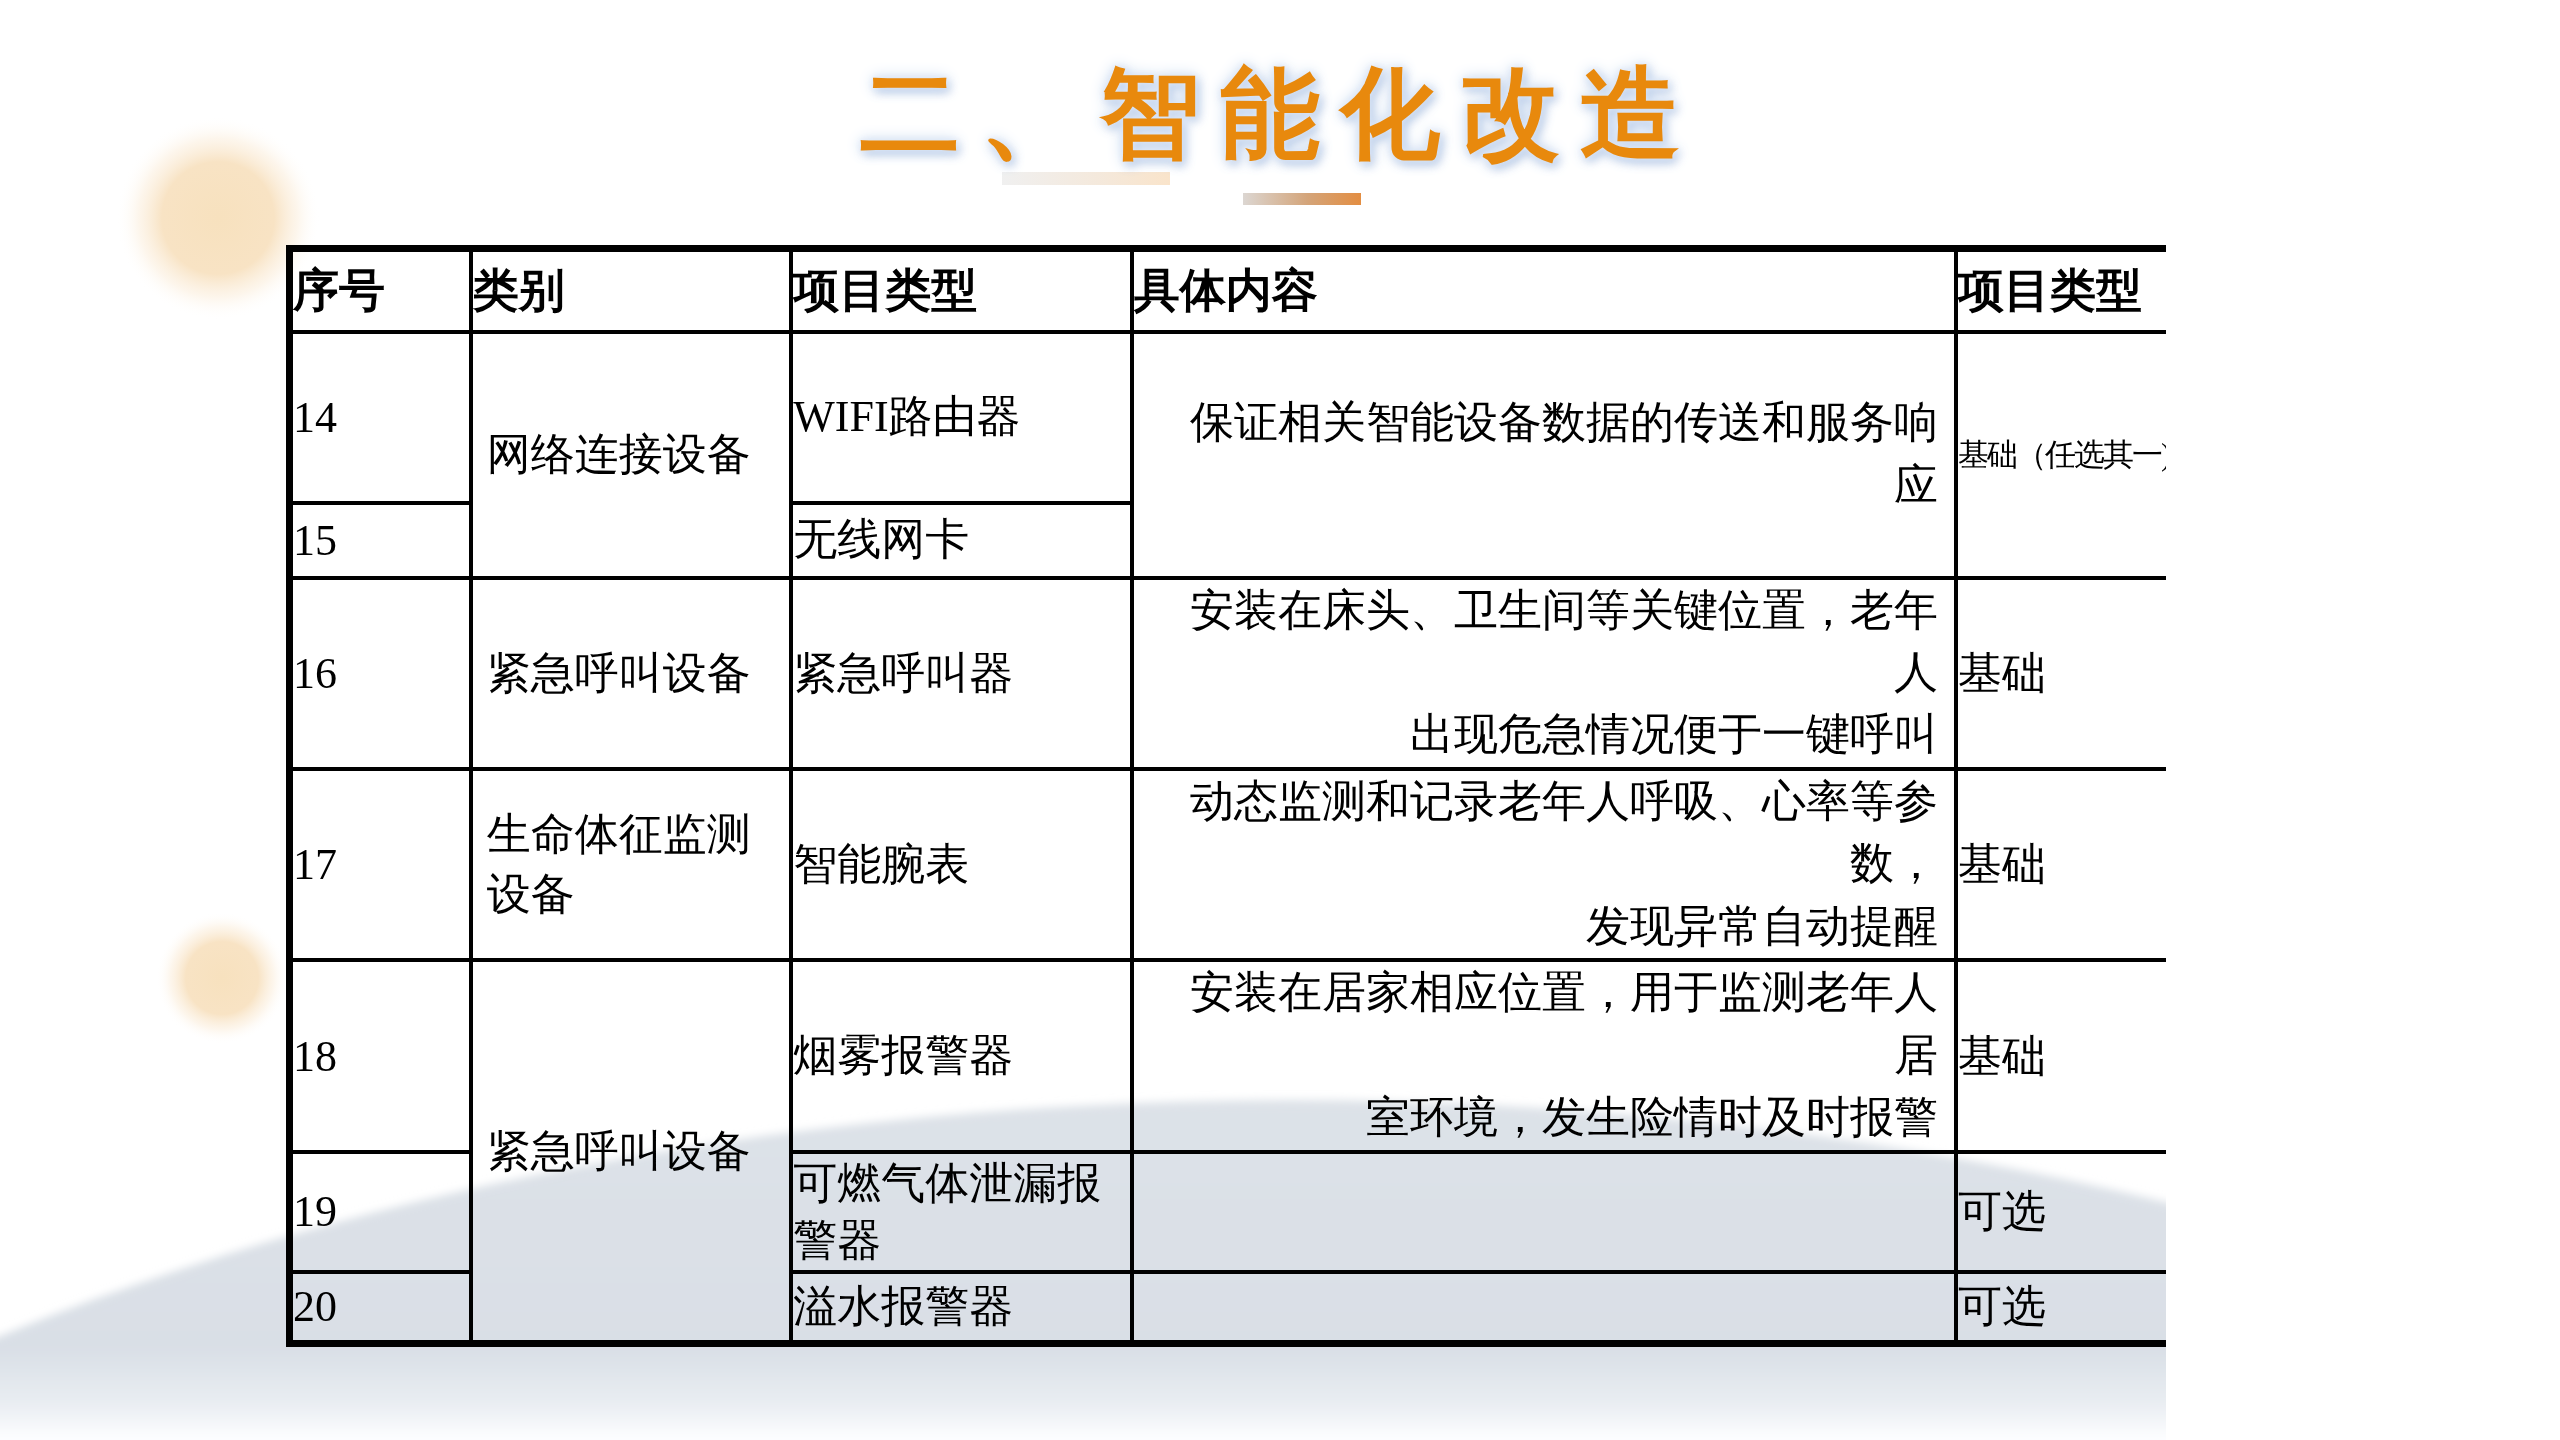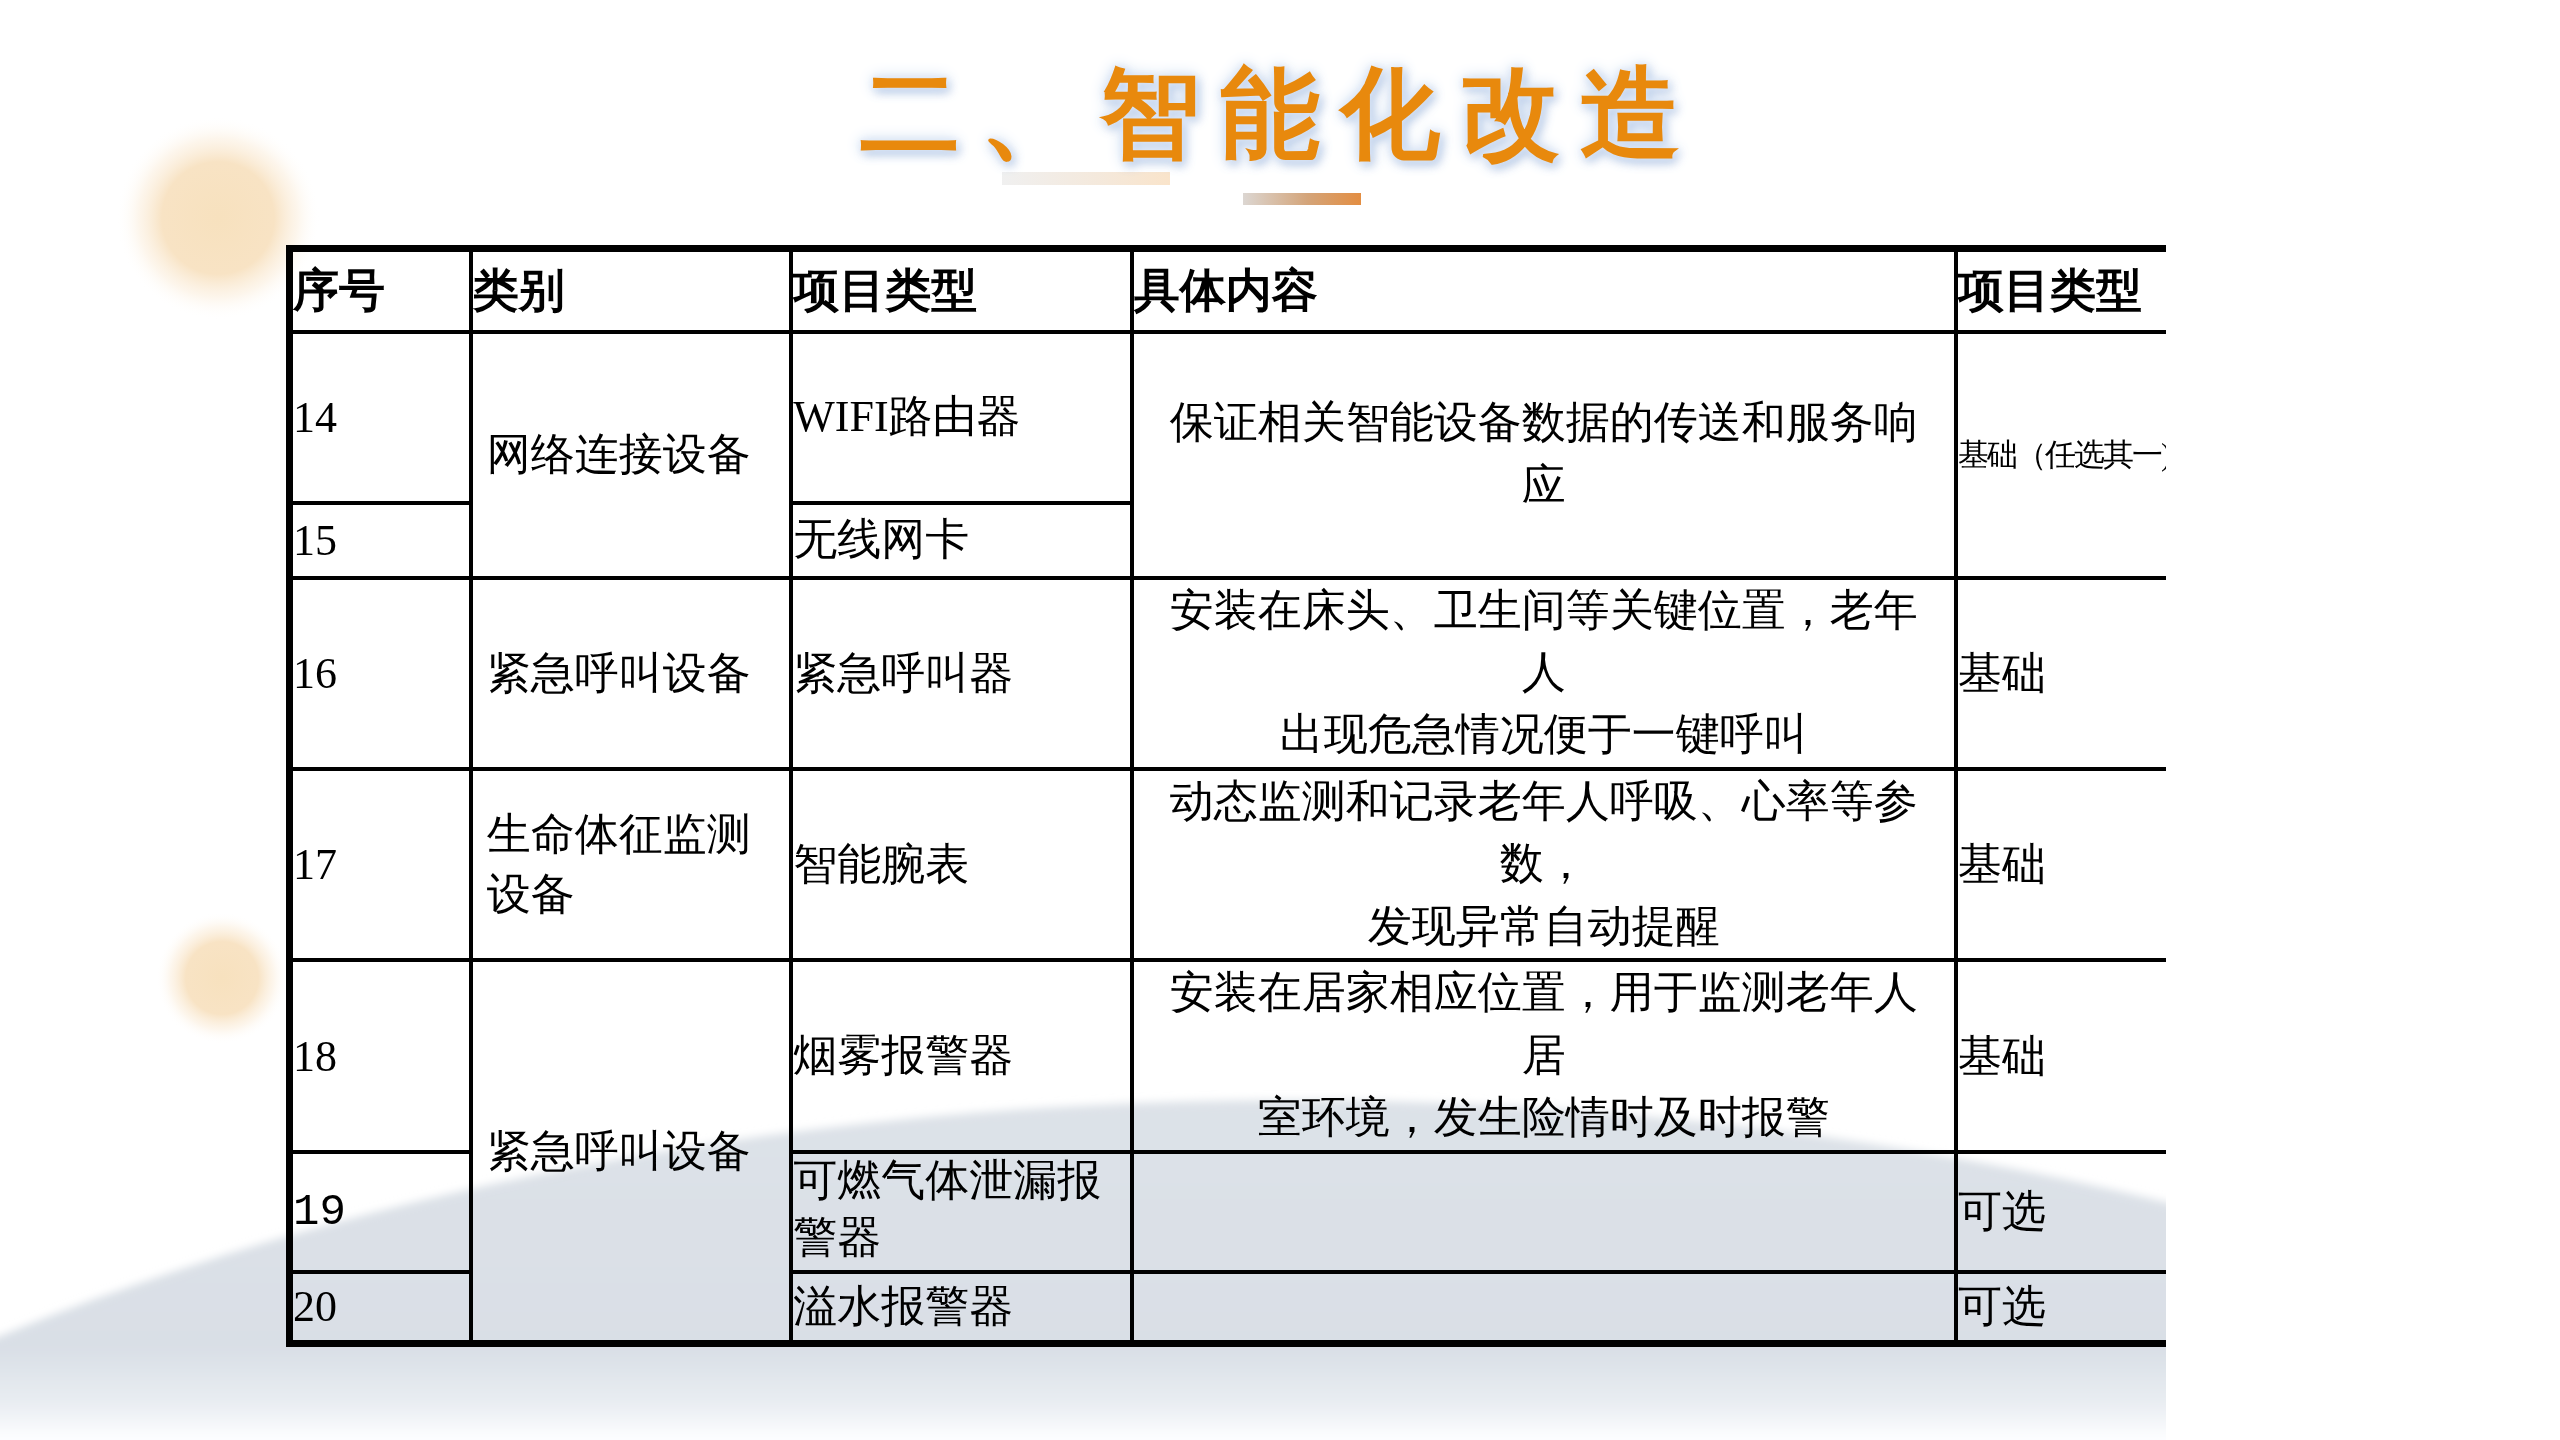--- a/index.html
+++ b/index.html
@@ -21,28 +21,28 @@
          text-align:center;font-family:"Liberation Sans","DejaVu Sans",sans-serif;
          font-weight:bold;font-size:100px;letter-spacing:20px;color:#e8890d;
          text-shadow:0 0 6px #e3ecfa,0 0 16px #c3d5ee,3px 4px 10px rgba(150,175,215,.75);}
 
   table.sheet{position:absolute;left:286px;top:245px;z-index:3;
               width:2008px;border-collapse:collapse;table-layout:fixed;
               border:7px solid #000;background:transparent;}
   .sheet th,.sheet td{border:4px solid #000;text-align:left;vertical-align:middle;
               padding:0;color:#000;font-size:44px;background:transparent;overflow:hidden;}
   .sheet th{font-weight:bold;font-size:46px;}
-  td.content{text-align:center;padding:0 16px;line-height:1.42;}
+  td.content{text-align:right;padding:0 16px;line-height:1.42;}
   .preline{white-space:pre-line;}
   td.cat{padding:0 14px;line-height:1.35;}
   td.name{line-height:1.3;}
   td.tight{font-size:31px;letter-spacing:-2px;}
 
   .r-head{height:83px;} .r14{height:171px;} .r15{height:75px;} .r16{height:178px;}
-  .r17{height:180px;} .r18{height:168px;} .r19{height:120px;font-family:Liberation Mono, monospace;} .r20{height:72px;}
+  .r17{height:180px;} .r18{height:168px;} .r19{height:120px;} .r20{height:72px;}
 </style>
 </head>
 <body>
 
 <div class="stage">
 
   <svg class="bg" viewBox="0 0 2560 1440" xmlns="http://www.w3.org/2000/svg">
     <defs>
       <linearGradient id="ringGrad" gradientUnits="userSpaceOnUse" x1="2290" y1="0" x2="2560" y2="880">
         <stop offset="0" stop-color="#f8e0ba"></stop>

